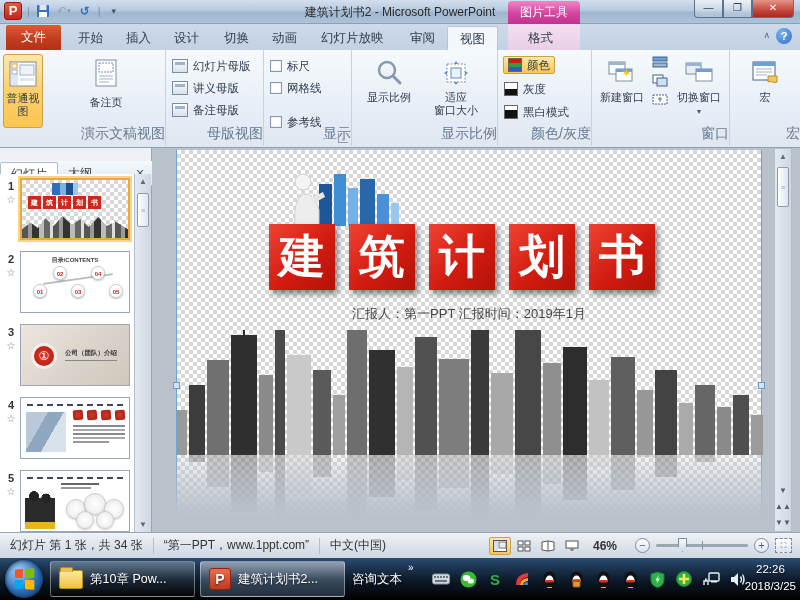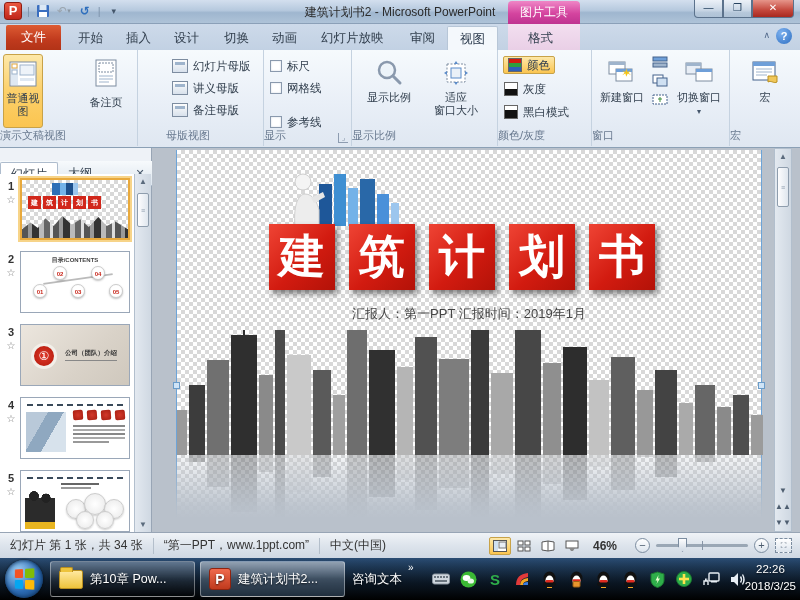--- a/index.html
+++ b/index.html
@@ -34,21 +34,21 @@
   .tab.file{left:6px;top:1px;height:25px;line-height:25px;background:linear-gradient(#dd5b33,#c03a1d 60%,#b23317);
     color:#fff;border-radius:2px 2px 0 0;padding:0 15px;}
   .tab.active{background:#f4f8fc;border:1px solid #b7c6d7;border-bottom:none;border-radius:2px 2px 0 0;color:#2c3b4d;}
   .help-btn{width:16px;height:16px;border-radius:50%;background:radial-gradient(circle at 35% 30%,#7db1ef,#2e6fc2);color:#fff;
     font-size:11px;font-weight:bold;text-align:center;line-height:16px;}
 
   
   .ribbon{position:absolute;left:0;top:50px;width:800px;height:98px;
     background:linear-gradient(#f6fafd,#e9eff7 55%,#dfe7f1);border-bottom:1px solid #8ba0b5;}
   .rgroup{position:absolute;top:0;height:96px;border-right:1px solid #c5d2e0;}
-  .glabel{position:absolute;left:0;right:0;bottom:3px;text-align:left;color:#68798f;font-size:11px;}
+  .glabel{position:absolute;left:0;right:0;bottom:3px;text-align:right;color:#68798f;font-size:14px;}
   .launcher{position:absolute;right:3px;bottom:3px;width:10px;height:10px;border-left:1px solid #8d9cb0;border-bottom:1px solid #8d9cb0;color:#8d9cb0;font-size:8px;line-height:10px;text-align:center;}
   .bigbtn{position:absolute;top:4px;width:40px;height:74px;display:flex;flex-direction:column;align-items:center;gap:3px;padding-top:4px;border-radius:3px;}
   .bigbtn .lbl{font-size:11px;color:#33404f;text-align:center;line-height:13px;}
   .bigbtn.hl{background:linear-gradient(#fde8a9,#fcd06b 50%,#fbc550);border:1px solid #c8a248;}
   .ico32{width:30px;height:30px;display:flex;align-items:center;justify-content:center;}
   .smallrow{position:absolute;left:6px;height:18px;display:flex;align-items:center;gap:5px;font-size:11.5px;color:#33404f;}
   .cbox{width:12px;height:12px;border:1px solid #8a99ad;background:#fff;box-shadow:inset 0 0 2px #cdd6e0;}
   .hl-row{background:linear-gradient(#fde8a9,#fbc550);border:1px solid #c8a248;border-radius:2px;padding:0 4px;}
   .colorchip{width:14px;height:14px;border:1px solid #666;display:flex;flex-direction:column;overflow:hidden;}
   .colorchip div{flex:1;}
@@ -202,21 +202,21 @@
     <div class="tab" style="left:309px;">幻灯片放映</div>
     <div class="tab" style="left:398px;">审阅</div>
     <div class="tab active" style="left:447px;">视图</div>
     <div class="tab" style="left:516px;">格式</div>
     <div style="position:absolute;right:30px;top:6px;color:#51688a;font-size:9px;">∧</div>
     <div class="help-btn" style="position:absolute;right:8px;top:4px;">?</div>
   </div>
 
   <div class="ribbon">
 
-    <div class="rgroup" style="left:0;width:138px;">
+    <div class="rgroup" style="left:0;width:166px;">
       <div class="bigbtn hl" style="left:3px;">
         <div class="ico32">
           <svg width="28" height="26" viewBox="0 0 28 26">
               <rect x="1" y="1" width="26" height="24" fill="#fff" stroke="#7d8ca0"></rect>
               <rect x="2" y="2" width="7" height="22" fill="#dfe8f2"></rect>
               <rect x="3" y="3" width="5" height="4" fill="#fff" stroke="#e8a93d"></rect>
               <rect x="3" y="9" width="5" height="4" fill="#fff" stroke="#9fb4cc"></rect>
               <rect x="11" y="4" width="14" height="10" fill="#eef3f9" stroke="#9fb4cc"></rect>
               <rect x="11" y="17" width="14" height="3" fill="#dfe8f2"></rect>
             </svg>

